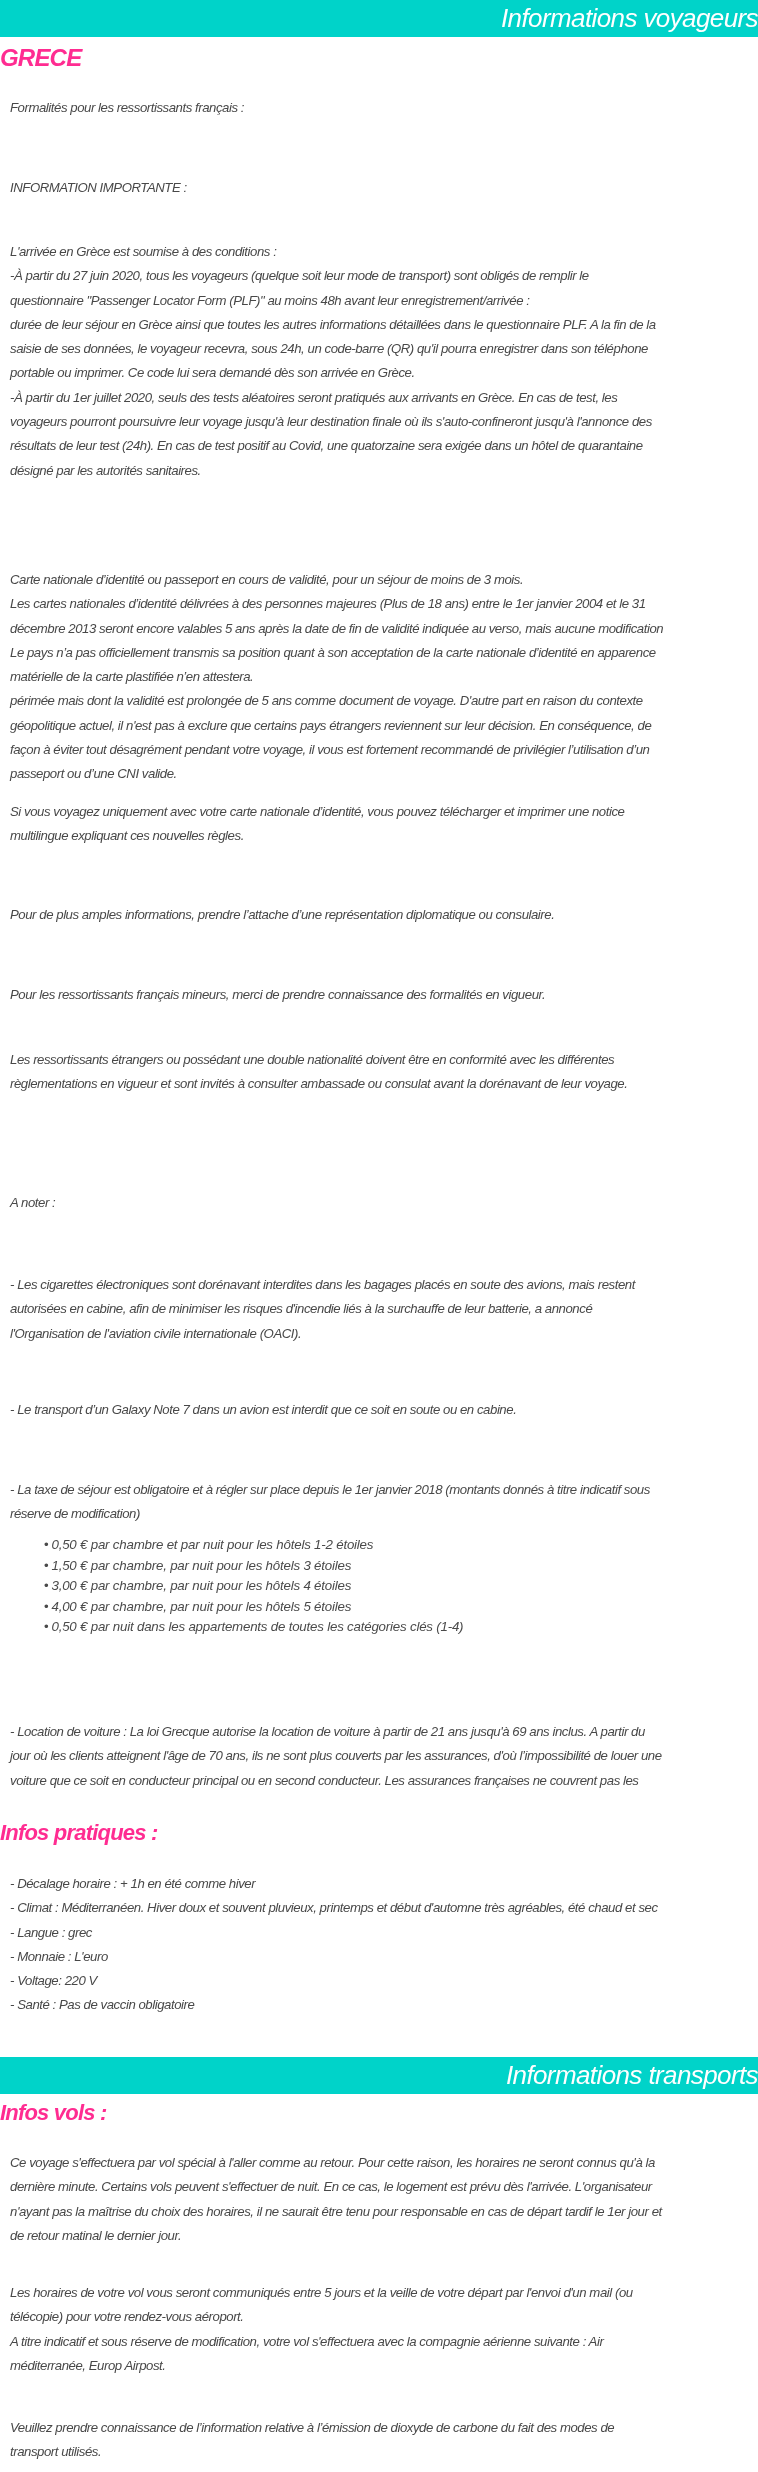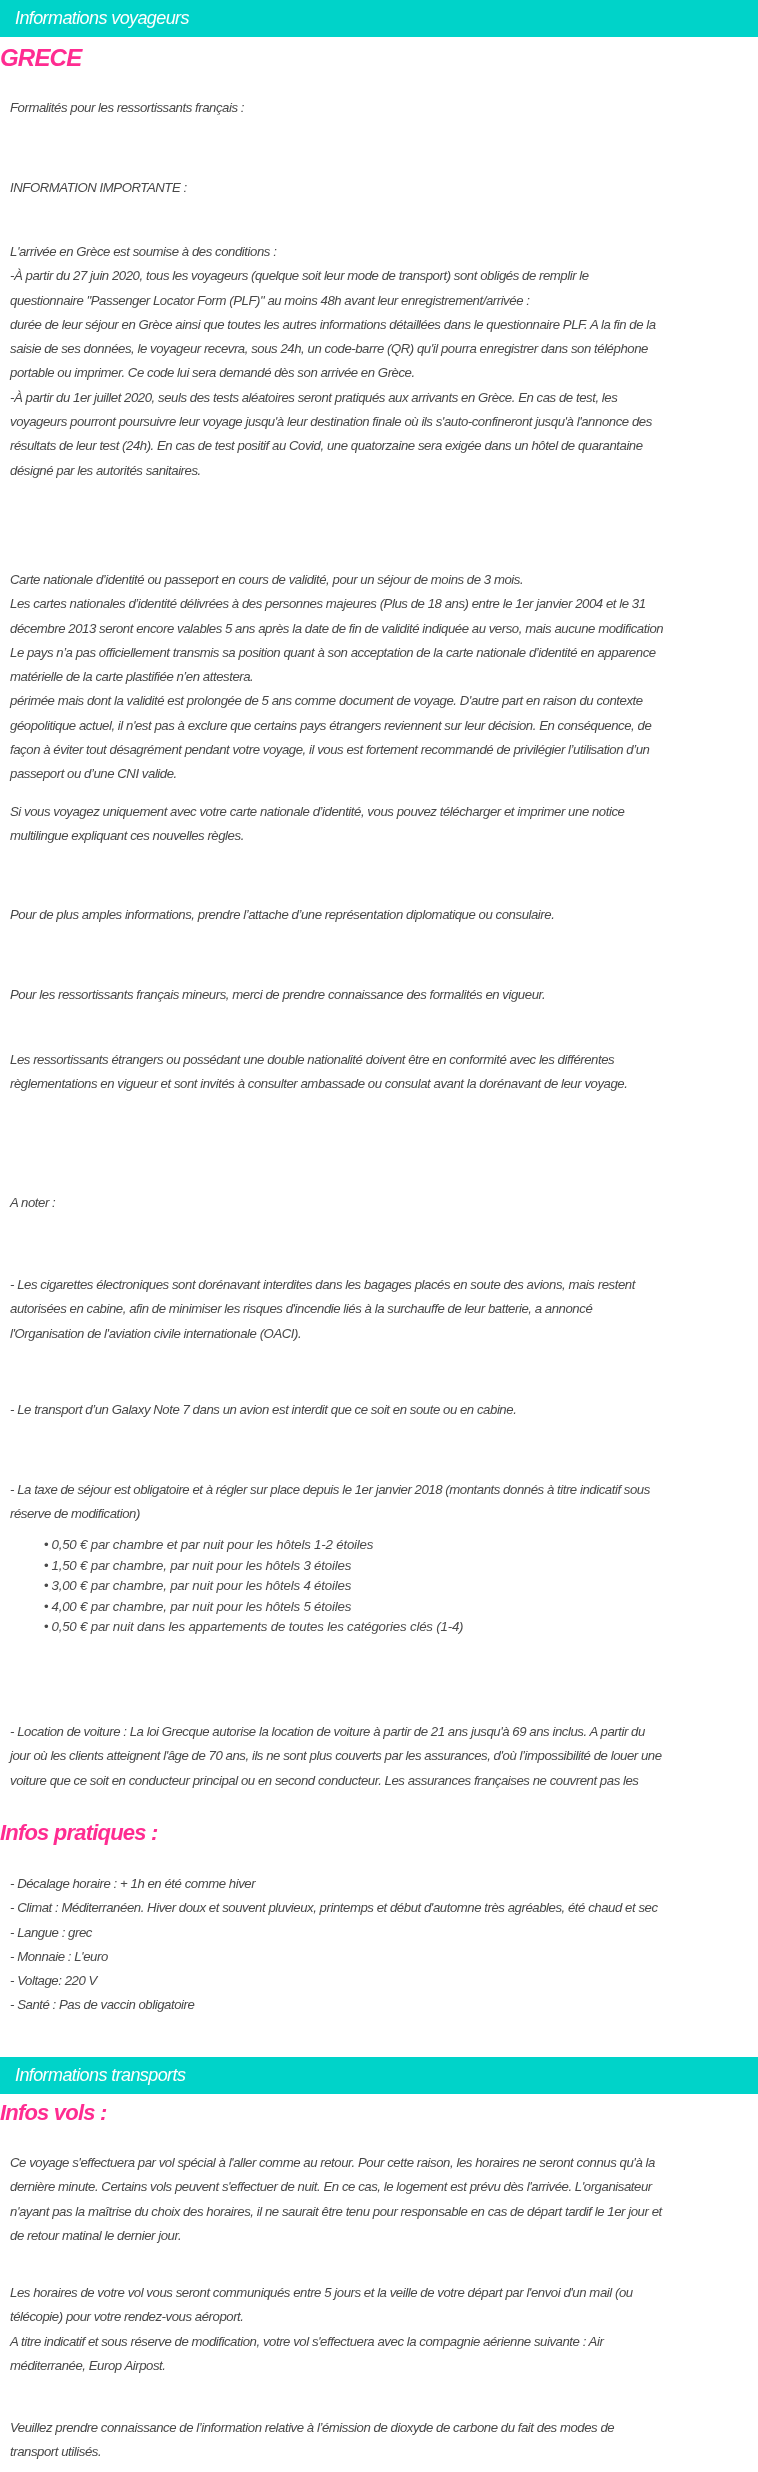--- a/index.html
+++ b/index.html
@@ -10,26 +10,27 @@
     overflow: hidden;
     font-family: "Liberation Sans", sans-serif;
     color: #444444;
   }
   .bar {
     position: absolute; left: 0; width: 758px; height: 37px;
     background: #00d3c9;
     color: #ffffff;
     font-family: "Liberation Sans", sans-serif;
     font-style: italic;
-    font-size: 18px;
+    font-size: 26px;
     line-height: 37px;
     letter-spacing: -0.6px;
     padding-left: 15px;
     box-sizing: border-box;
     transform-origin: left center;
+    text-align: right;
   }
   .h-pink {
     position: absolute; left: 0;
     color: #ff2c91;
     font-style: italic;
     font-weight: bold;
     font-size: 22px;
     letter-spacing: -0.8px;
     line-height: 28px;
     margin: 0;

